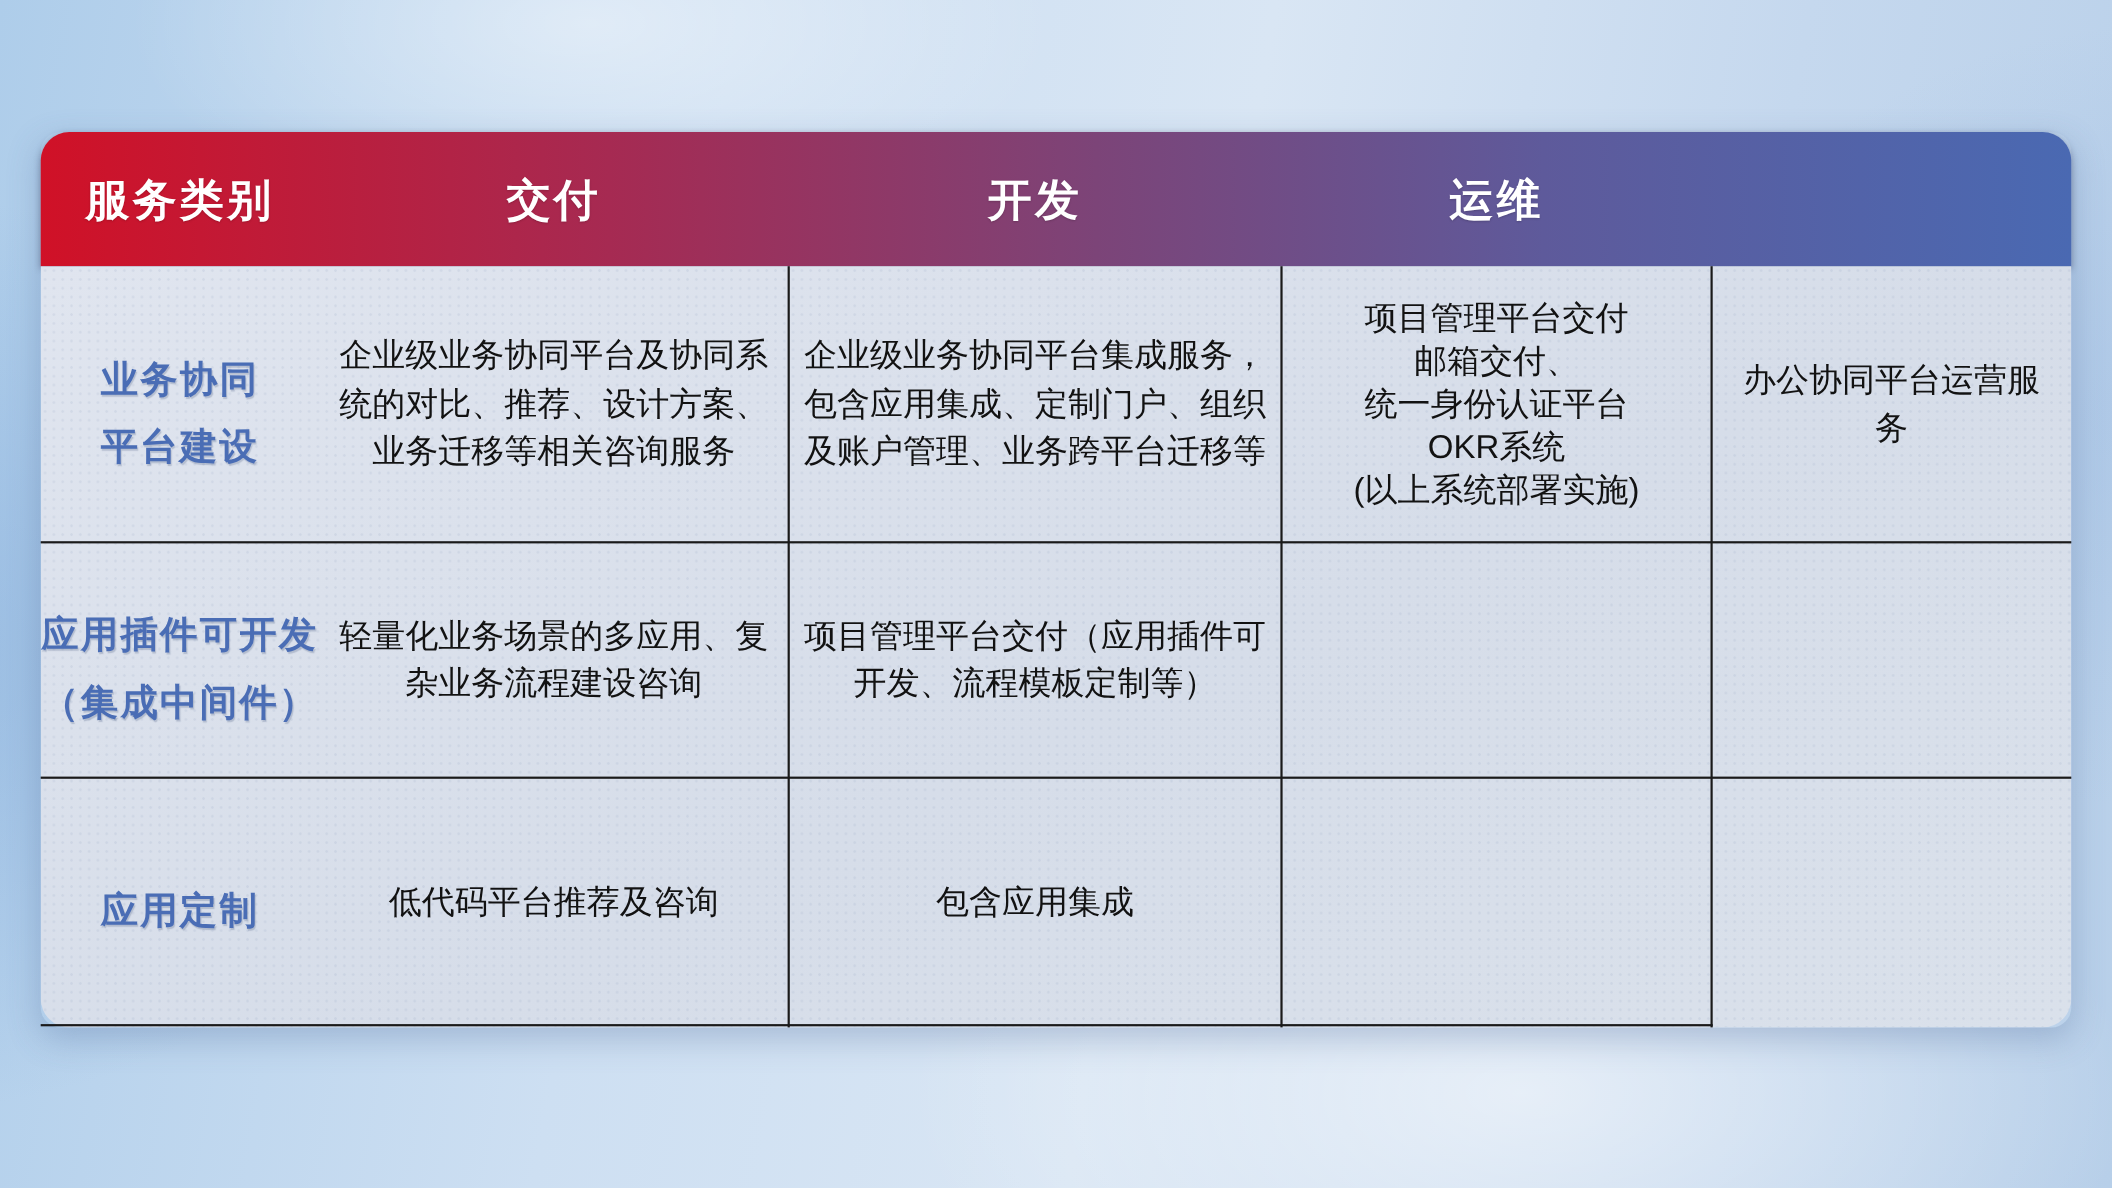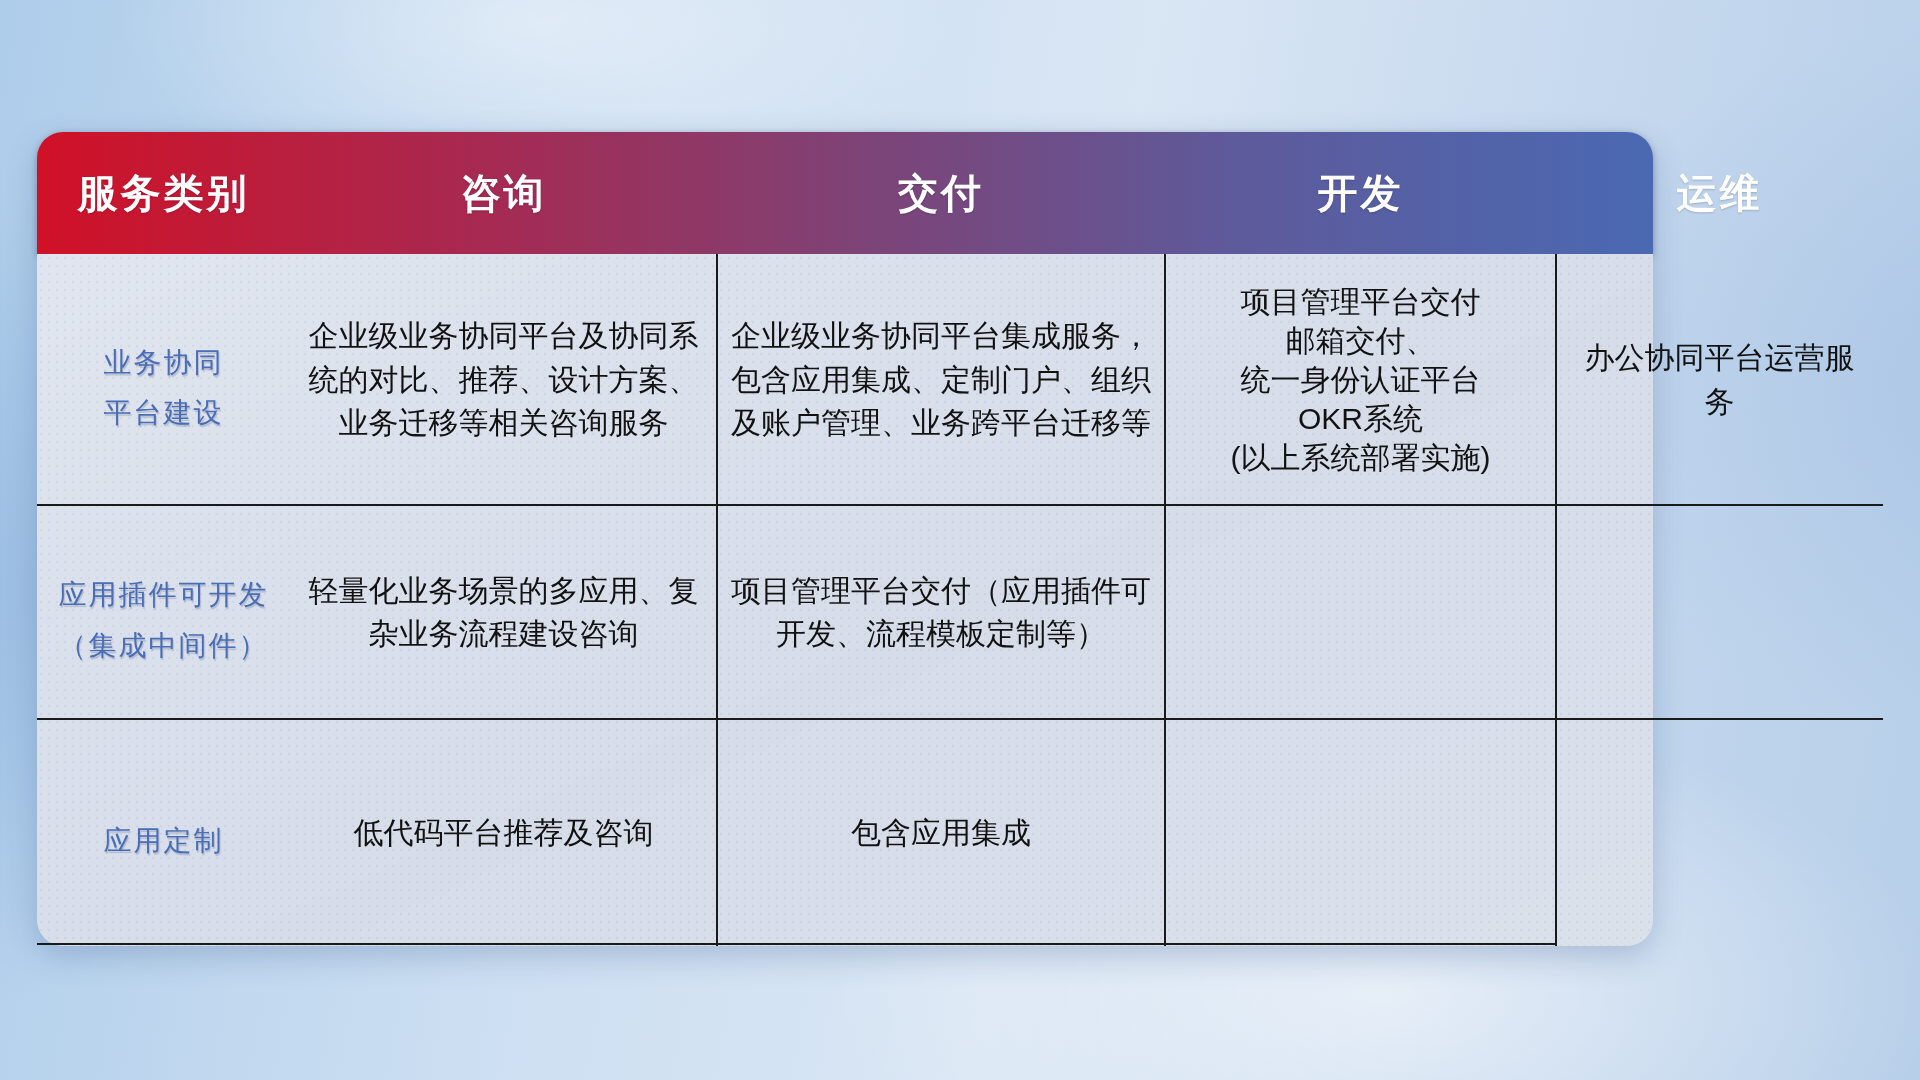--- a/index.html
+++ b/index.html
@@ -10,22 +10,22 @@
   .viewport {
     position: relative; width: 1920px; height: 1080px;
     background:
       radial-gradient(ellipse 900px 450px at 72% 92%, rgba(255,255,255,0.55), rgba(255,255,255,0) 62%),
       radial-gradient(ellipse 700px 320px at 28% 2%, rgba(255,255,255,0.45), rgba(255,255,255,0) 60%),
       radial-gradient(ellipse 900px 700px at -6% 55%, rgba(110,155,210,0.40), rgba(110,155,210,0) 60%),
       radial-gradient(ellipse 800px 600px at 104% 35%, rgba(140,175,220,0.30), rgba(140,175,220,0) 60%),
       linear-gradient(100deg, #aecdea 0%, #cddff2 32%, #d9e6f4 55%, #c5d8ee 78%, #b7cfe9 100%);
   }
   .panel {
-    position: absolute; left: 37px; top: 132px; width: 1616px; height: 814px;
-    border-radius: 28px;
+    position: absolute; left: 37px; top: 120px; width: 1846px; height: 814px;
+    border-radius: 18px;
     box-shadow: 0 10px 30px rgba(70, 100, 150, 0.30);
   }
   .thead {
     display: grid;
     grid-template-columns: 253px 427px 448px 391px 327px;
     align-items: center;
     height: 122px;
     border-radius: 26px 26px 0 0;
     background: linear-gradient(90deg,
       var(--header-gradient-0, #d01127) 0%,
@@ -54,21 +54,21 @@
   }
   .cell {
     display: flex; align-items: center; justify-content: center;
     padding: 16px 14px; text-align: center;
     white-space: pre-line;
     font-size: 30px; line-height: 1.45;
     color: var(--body-text, #121212);
   }
   .cell.cat {
     padding: 0;
-    font-size: 28px; font-weight: 400; letter-spacing: 2px; line-height: 1.8;
+    font-size: 34px; font-weight: 700; letter-spacing: 2px; line-height: 1.8;
     color: var(--category-text, #4a6db5);
     text-shadow: 1px 2px 1px rgba(60,80,120,0.25);
     margin-top: 17px;
   }
   .cell.delivery { line-height: 1.3; }
   .vline {
     position: absolute; top: 0; width: 2px; height: 692px;
     background: var(--grid-line, #1a1a1a);
   }
   .vline.v1 { left: 679px; }
@@ -83,21 +83,20 @@
   .hline.h3 { top: 689px; width: 1520px; }
 </style>
 </head>
 <body>
 
 <div class="viewport">
   <div class="panel">
 
     <div class="thead">
       <div class="hcell">服务类别</div>
-      <div class="hcell">咨询</div>
       <div class="hcell">交付</div>
       <div class="hcell">开发</div>
       <div class="hcell">运维</div>
     </div>
 
     <div class="tbody">
 
       <div class="cell cat">业务协同
 平台建设</div>
       <div class="cell">企业级业务协同平台及协同系统的对比、推荐、设计方案、业务迁移等相关咨询服务</div>

